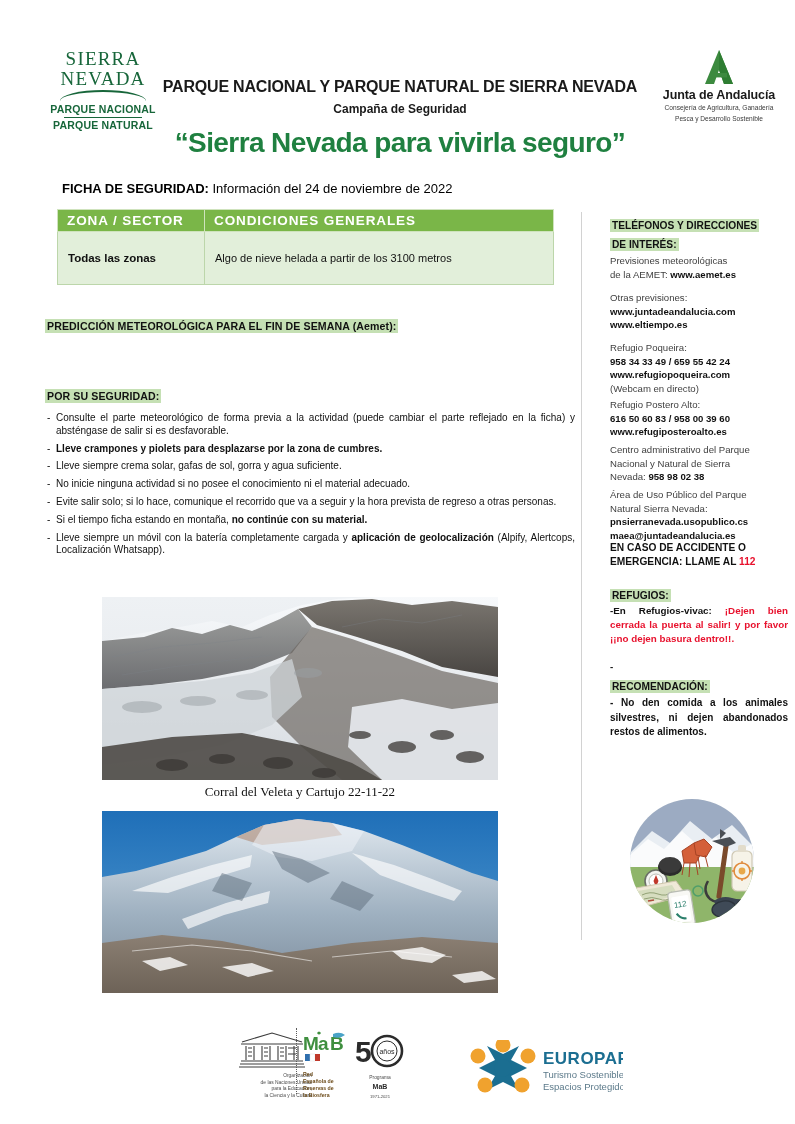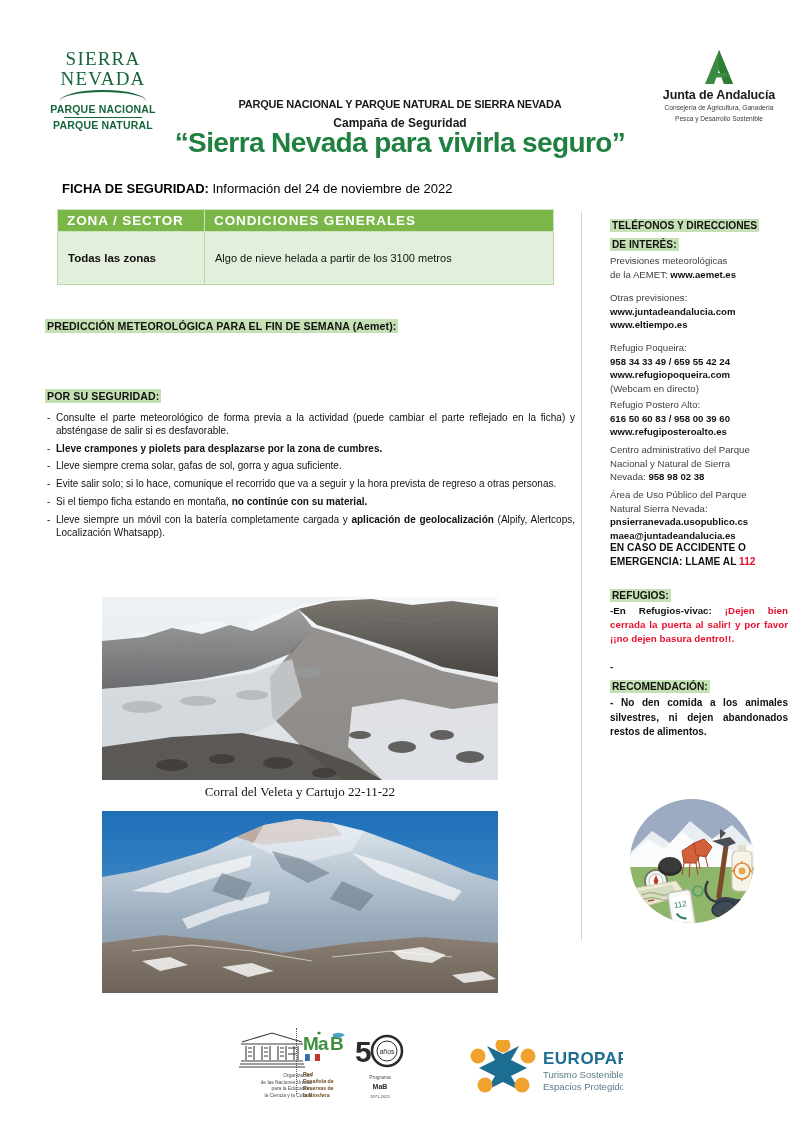--- a/index.html
+++ b/index.html
@@ -65,26 +65,25 @@
     border-top: 1.6px solid #17663a;
   }
 
   .header-center {
     position: absolute;
     left: 150px; top: 78px;
     width: 500px;
     text-align: center;
   }
   .hdr-line1 {
-    font-size: 11px;
+    font-size: 16px;
     font-weight: bold;
     letter-spacing: -0.2px;
     color: #1a1a1a;
     font-stretch: condensed;
-    margin-top: 20px;
   }
   .hdr-line2 {
     margin-top: 6px;
     font-size: 12px;
     font-weight: bold;
     color: #1a1a1a;
   }
   .hdr-title {
     position: absolute;
     left: 120px; top: 127px;
@@ -352,20 +351,21 @@
   <div class="lcol pred">
     <span class="hl">PREDICCIÓN METEOROLÓGICA PARA EL FIN DE SEMANA (Aemet):</span>
   </div>
 
   <div class="lcol seg">
     <span class="hl">POR SU SEGURIDAD:</span>
     <ul class="seg-list">
       <li>Consulte el parte meteorológico de forma previa a la actividad (puede cambiar el parte reflejado en la ficha) y absténgase de salir si es desfavorable.</li>
       <li><b>Lleve crampones y piolets para desplazarse por la zona de cumbres.</b></li>
       <li>Lleve siempre crema solar, gafas de sol, gorra y agua suficiente.</li>
+      <li>No inicie ninguna actividad si no posee el conocimiento ni el material adecuado.</li>
       <li>Evite salir solo; si lo hace, comunique el recorrido que va a seguir y la hora prevista de regreso a otras personas.</li>
       <li><span>Si el tiempo ficha estando en montaña, </span><b>no continúe con su  material.</b></li>
       <li><span>Lleve siempre un móvil con la batería completamente cargada y </span><b>aplicación de geolocalización</b><span> (Alpify, Alertcops, Localización Whatsapp).</span></li>
     </ul>
   </div>
 
   <div class="photo photo-1">
     <svg viewBox="0 0 396 183" preserveAspectRatio="none">
       <defs>
         <linearGradient id="sky1" x1="0" y1="0" x2="0" y2="1">

